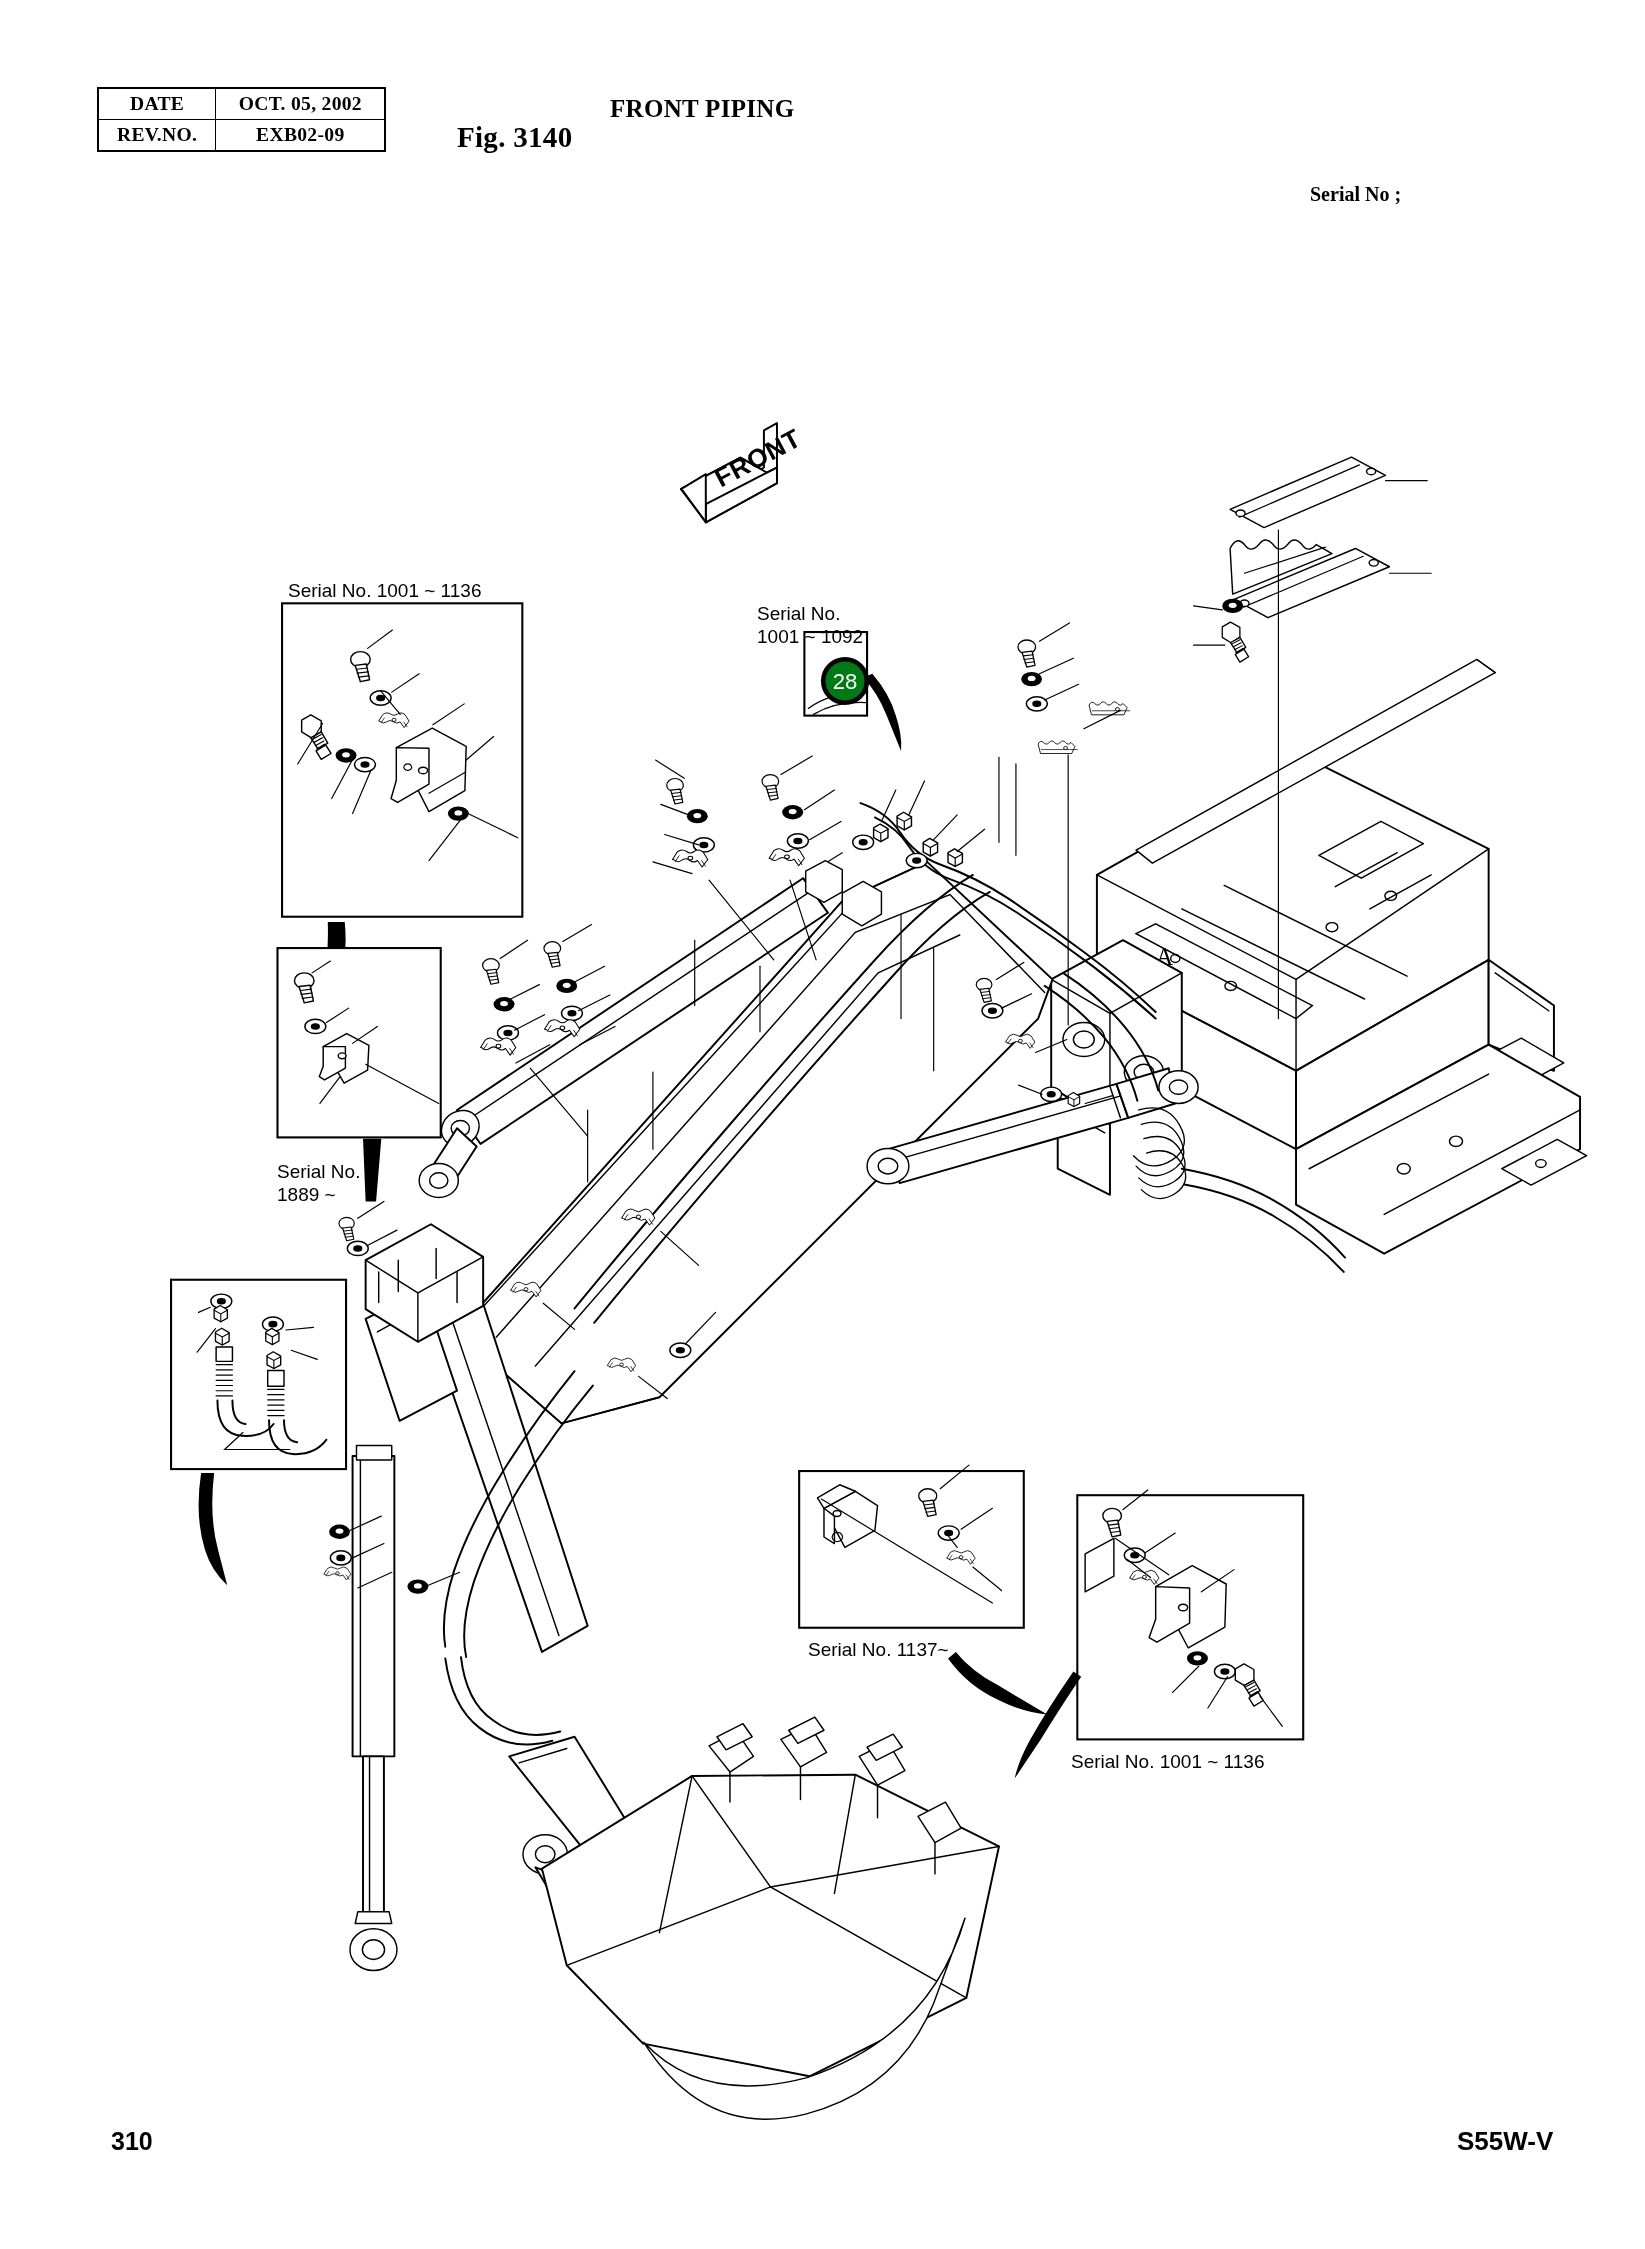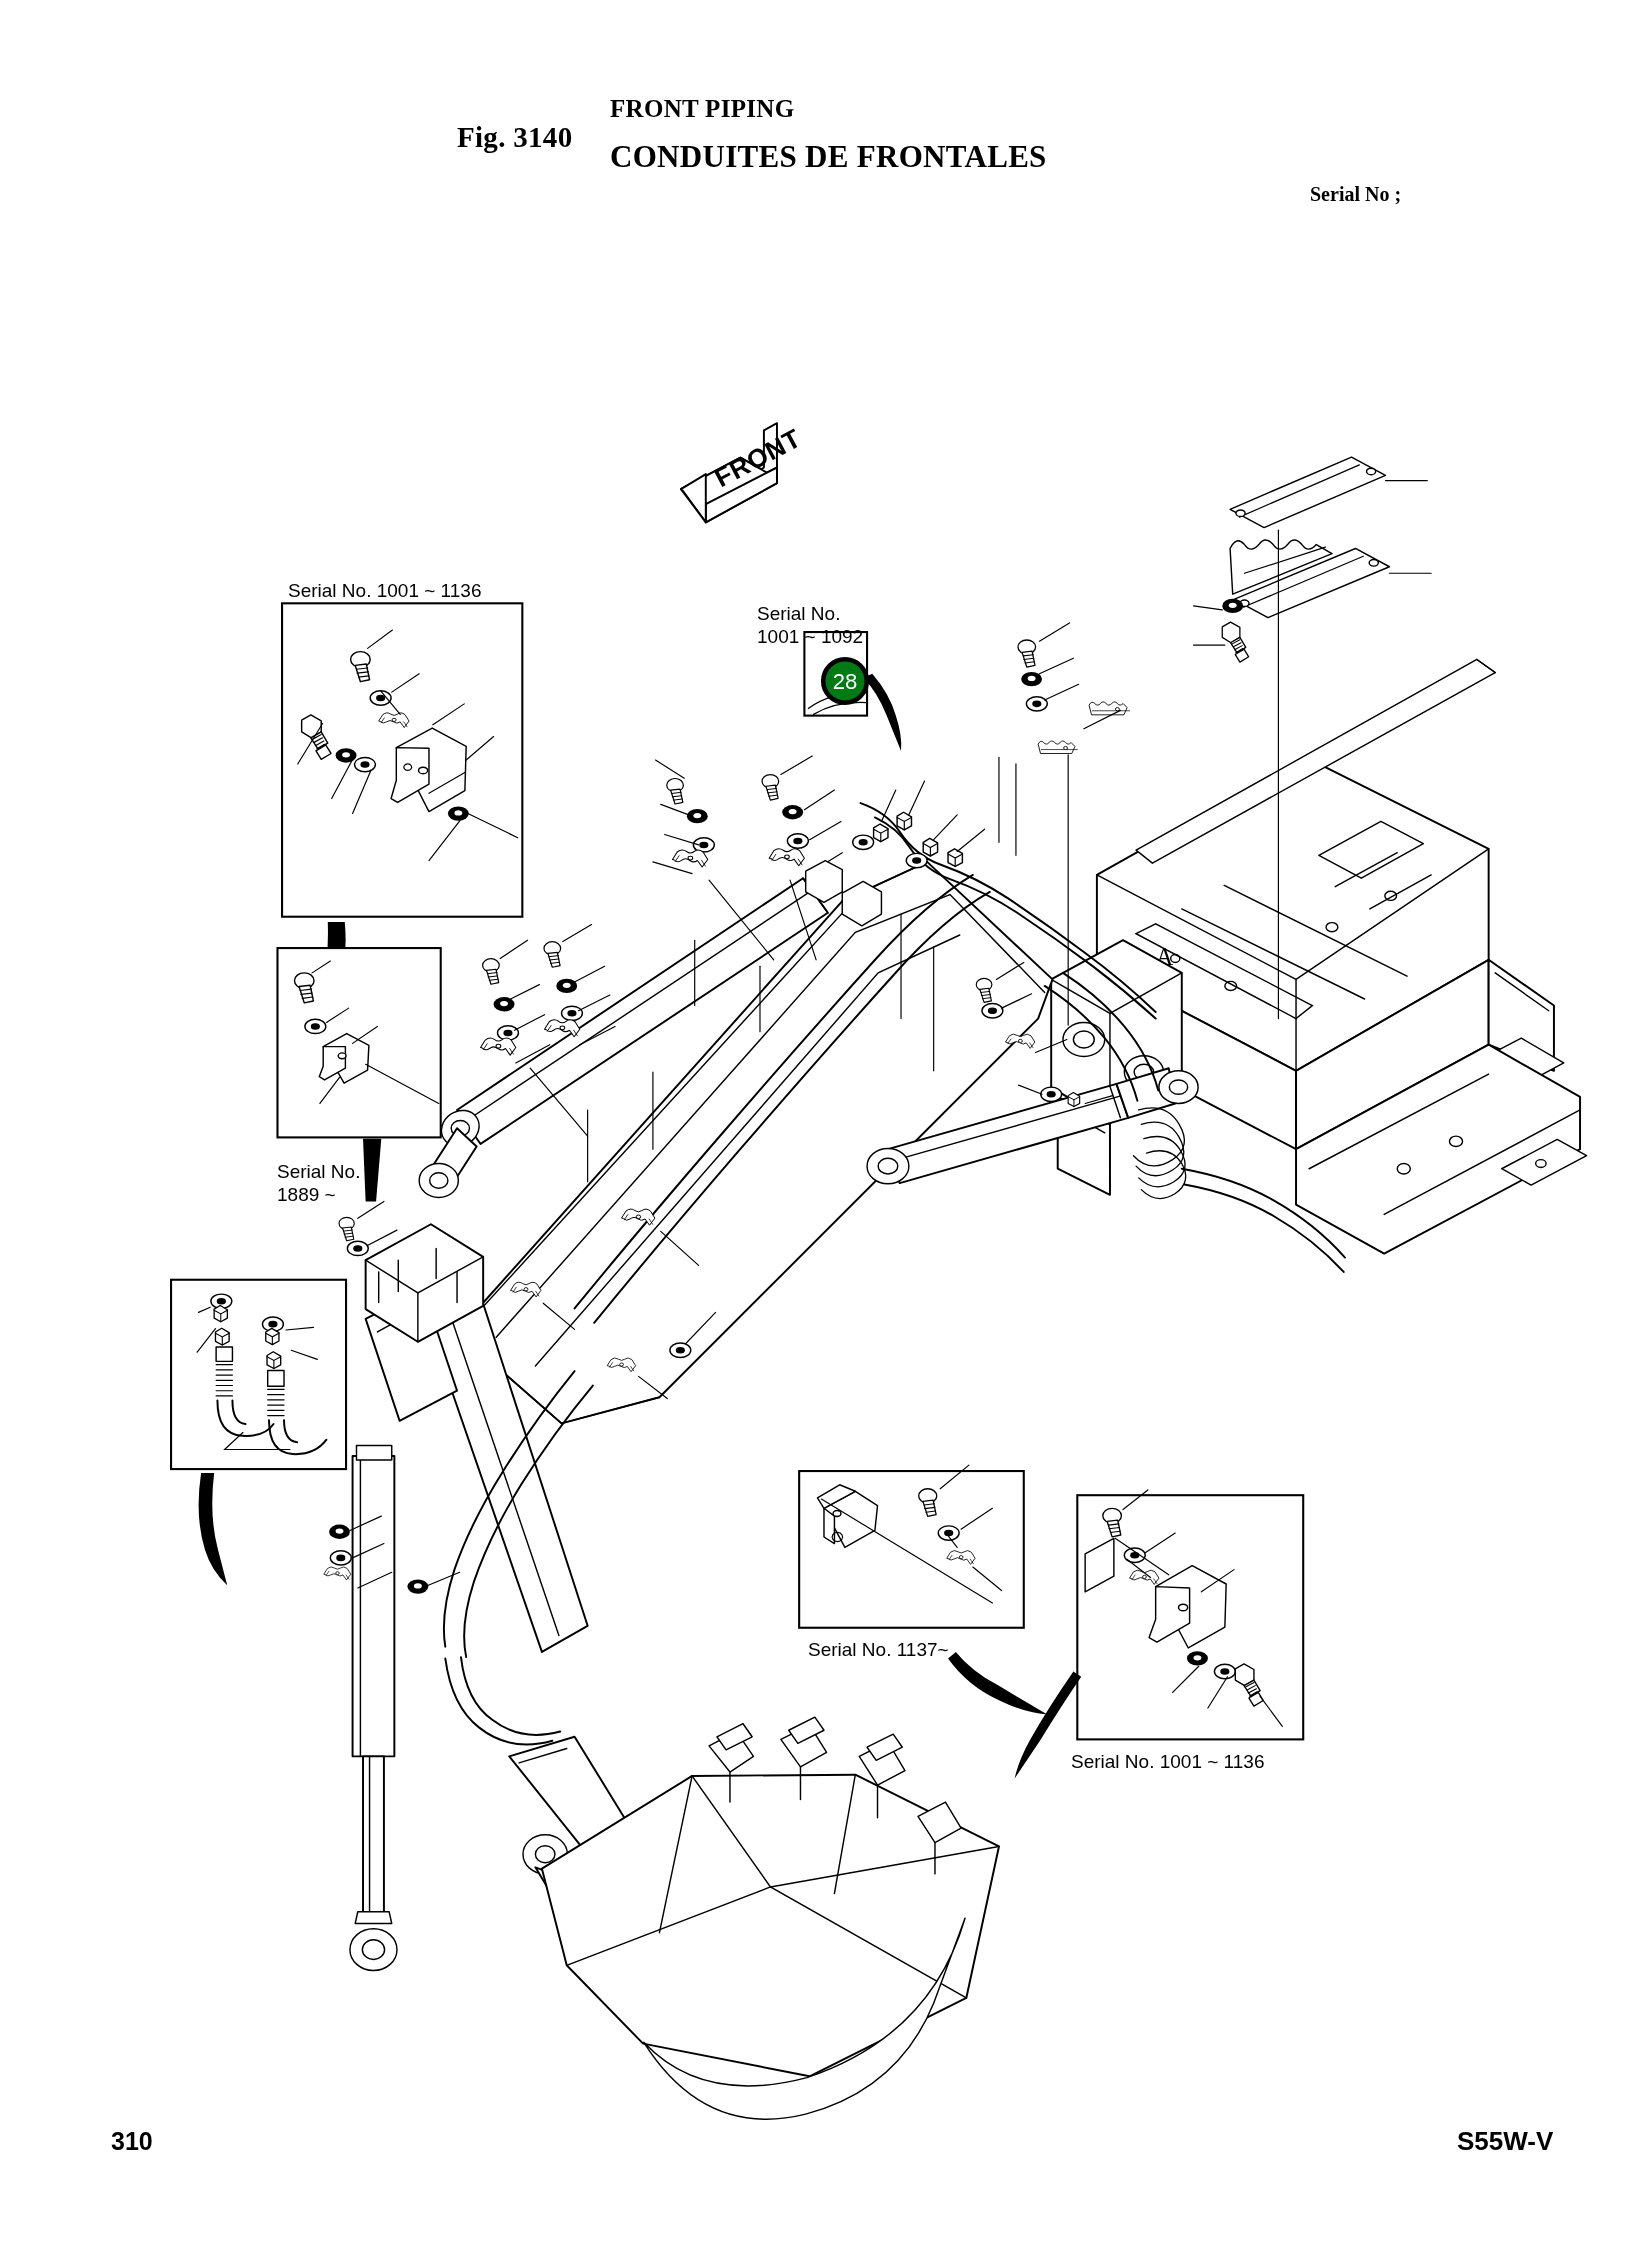--- a/index.html
+++ b/index.html
@@ -73,24 +73,35 @@
   .art{position:absolute;left:0;top:0;width:1646px;height:2250px;}
   .art svg{display:block;}
 
   .badge-wrap{position:absolute;}
 </style>
 </head>
 <body>
 
 <div class="page">
 
+  <table class="hdr-table">
+    <tbody>
+        <tr>
+      <td class="k">DATE</td>
+      <td class="v">OCT. 05, 2002</td>
+    </tr>
+    <tr>
+      <td class="k">REV.NO.</td>
+      <td class="v">EXB02-09</td>
+    </tr>
+  </tbody>
+    </table>
 
   <div class="fig-no">Fig. 3140</div>
   <div class="title-en">FRONT PIPING</div>
-  <div class="title-fr">CONDUITES DE FRONTALES</div>
   <div class="serial-hdr">Serial No ;</div>
 
   <div class="art">
   <svg viewBox="0 0 2521 3446" width="1646" height="2250" xmlns="http://www.w3.org/2000/svg">
     <defs>
       <style>
         .s{fill:none;stroke:#000;stroke-width:3;stroke-linejoin:round;stroke-linecap:round;}
         .s2{fill:none;stroke:#000;stroke-width:2;stroke-linejoin:round;stroke-linecap:round;}
         .thin{fill:none;stroke:#000;stroke-width:2.2;stroke-linecap:round;}
         .hair{fill:none;stroke:#000;stroke-width:1.8;stroke-linecap:round;}

